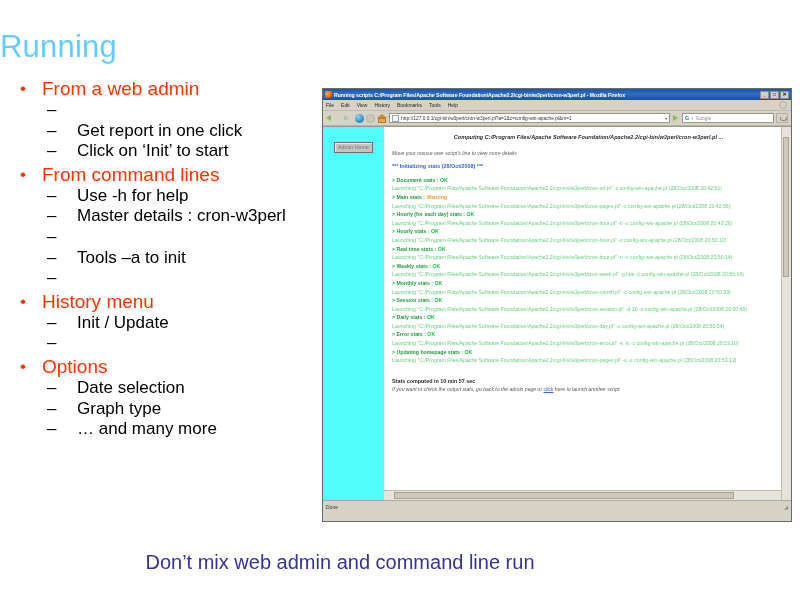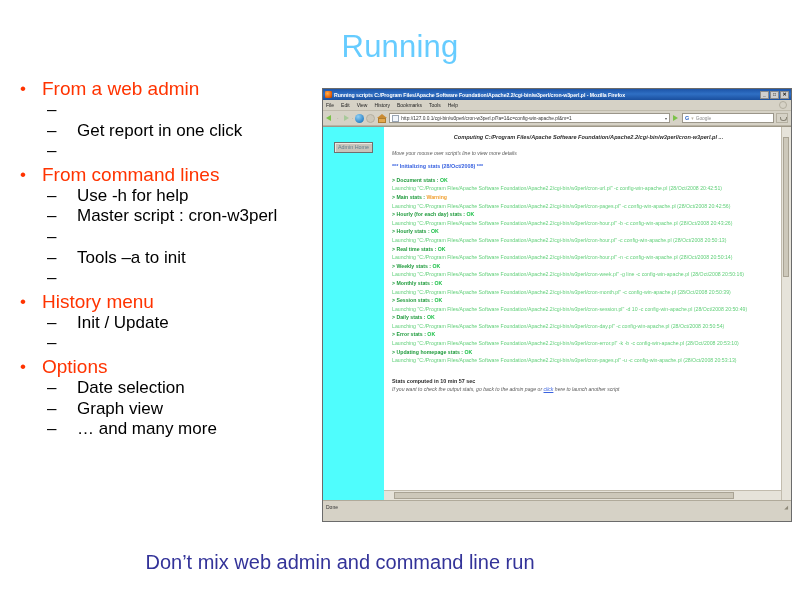--- a/index.html
+++ b/index.html
@@ -3,21 +3,21 @@
 <meta charset="utf-8">
 <style>
   html,body{margin:0;padding:0;}
   body{
     width:800px;height:600px;background:#ffffff;
     font-family:"Liberation Sans", sans-serif;
     overflow:hidden;position:relative;
   }
   
   .slide-title{
-    position:absolute;left:0;top:29px;width:800px;text-align:center;
+    position:absolute;left:0;top:29px;width:800px;
     font-size:31px;color:#66ccff;font-weight:normal;letter-spacing:0.2px;
   }
   
   .bullets{
     position:absolute;left:8px;top:78px;width:320px;
   }
   .lvl1{
     display:flex;align-items:flex-start;
     color:#ff3300;font-size:19px;line-height:21px;
     margin:0 0 1px 0;
@@ -203,34 +203,35 @@
       </div>
       <div class="lvl2">
         <span class="mark">–</span>
       </div>
       <div class="lvl2">
         <span class="mark">–</span>
         <span class="txt">Get report in one click</span>
       </div>
       <div class="lvl2">
         <span class="mark">–</span>
+        <span class="txt">Click on ‘Init’ to start</span>
       </div>
     </div>
     <div class="grp">
       <div class="lvl1">
         <span class="mark">•</span>
         <span class="txt">From command lines</span>
       </div>
       <div class="lvl2">
         <span class="mark">–</span>
         <span class="txt">Use -h for help</span>
       </div>
       <div class="lvl2">
         <span class="mark">–</span>
-        <span class="txt">Master script : cron-w3perl</span>
+        <span class="txt">Master details : cron-w3perl</span>
       </div>
       <div class="lvl2">
         <span class="mark">–</span>
       </div>
       <div class="lvl2">
         <span class="mark">–</span>
         <span class="txt">Tools –a to init</span>
       </div>
       <div class="lvl2">
         <span class="mark">–</span>
@@ -253,21 +254,21 @@
       <div class="lvl1">
         <span class="mark">•</span>
         <span class="txt">Options</span>
       </div>
       <div class="lvl2">
         <span class="mark">–</span>
         <span class="txt">Date selection</span>
       </div>
       <div class="lvl2">
         <span class="mark">–</span>
-        <span class="txt">Graph view</span>
+        <span class="txt">Graph type</span>
       </div>
       <div class="lvl2">
         <span class="mark">–</span>
         <span class="txt">… and many more</span>
       </div>
     </div>
   </div>
 
 <div class="caption">Don’t mix web admin and command line run</div>
 

